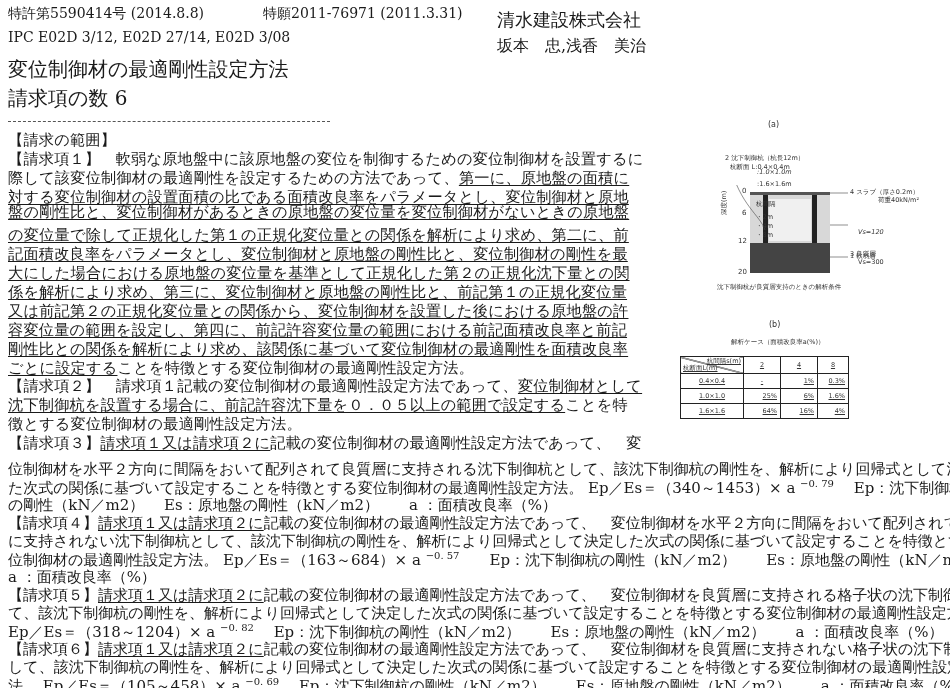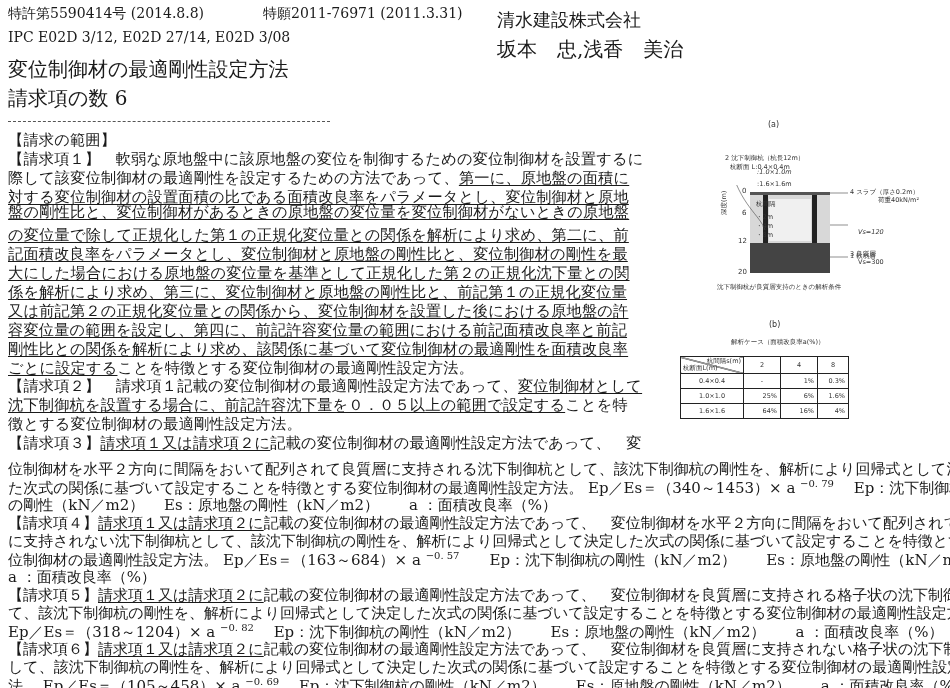--- a/index.html
+++ b/index.html
@@ -12,33 +12,33 @@
   .hdr { font-size: 14px; }
   .title { font-size: 20px; }
   .u { text-decoration: underline; text-underline-offset: 2px; }
   .line { position: absolute; left: 8px; font-size: 15.2px; white-space: nowrap; letter-spacing: 0.2px; }
   .bline { position: absolute; left: 8px; font-size: 15px; white-space: nowrap; }
   sup { font-size: 10px; }
   .dash { position: absolute; left: 8px; top: 121px; width: 322px; border-top: 1px dashed #555; }
   
   .fig { position: absolute; font-family: "DejaVu Sans", sans-serif; color: #333; }
   .fig-small { font-size: 6.5px; }
-  table.ftab { border-collapse: collapse; font-size: 6.5px; font-family: "DejaVu Sans", sans-serif; }
+  table.ftab { border-collapse: collapse; font-size: 6.5px; font-family: "DejaVu Sans", sans-serif; text-decoration: underline; }
   table.ftab td { border: 1px solid #222; padding: 1px 3px; text-align: center; height: 12px; }
 </style>
 </head>
 <body>
 
 <div class="abs hdr" style="left:8px;top:5px;">特許第5590414号 (2014.8.8)</div>
 <div class="abs hdr" style="left:263px;top:5px;">特願2011-76971 (2011.3.31)</div>
 <div class="abs hdr" style="left:8px;top:29px;">IPC E02D 3/12, E02D 27/14, E02D 3/08</div>
 <div class="abs title" style="left:8px;top:56px;">変位制御材の最適剛性設定方法</div>
 <div class="abs title" style="left:8px;top:85px;">請求項の数 6</div>
 <div class="abs title" style="left:497px;top:8px;font-size:18px;">清水建設株式会社</div>
-<div class="abs title" style="left:497px;top:36px;font-size:20px;">坂本　忠,浅香　美治</div>
+<div class="abs title" style="left:497px;top:36px;font-size:16px;">坂本　忠,浅香　美治</div>
 
 <div class="dash"></div>
 
 <div class="line" style="top:130px;">【請求の範囲】</div>
 
 <div>
   <div class="line" style="top:149px;"><span>【請求項１】　軟弱な原地盤中に該原地盤の変位を制御するための変位制御材を設置するに</span></div>
   <div class="line" style="top:168px;"><span>際して該変位制御材の最適剛性を設定するための方法であって、</span><span class="u">第一に、原地盤の面積に</span></div>
   <div class="line u" style="top:187px;">対する変位制御材の設置面積の比である面積改良率をパラメータとし、変位制御材と原地</div>
   <div class="line u" style="top:202px;">盤の剛性比と、変位制御材があるときの原地盤の変位量を変位制御材がないときの原地盤</div>

